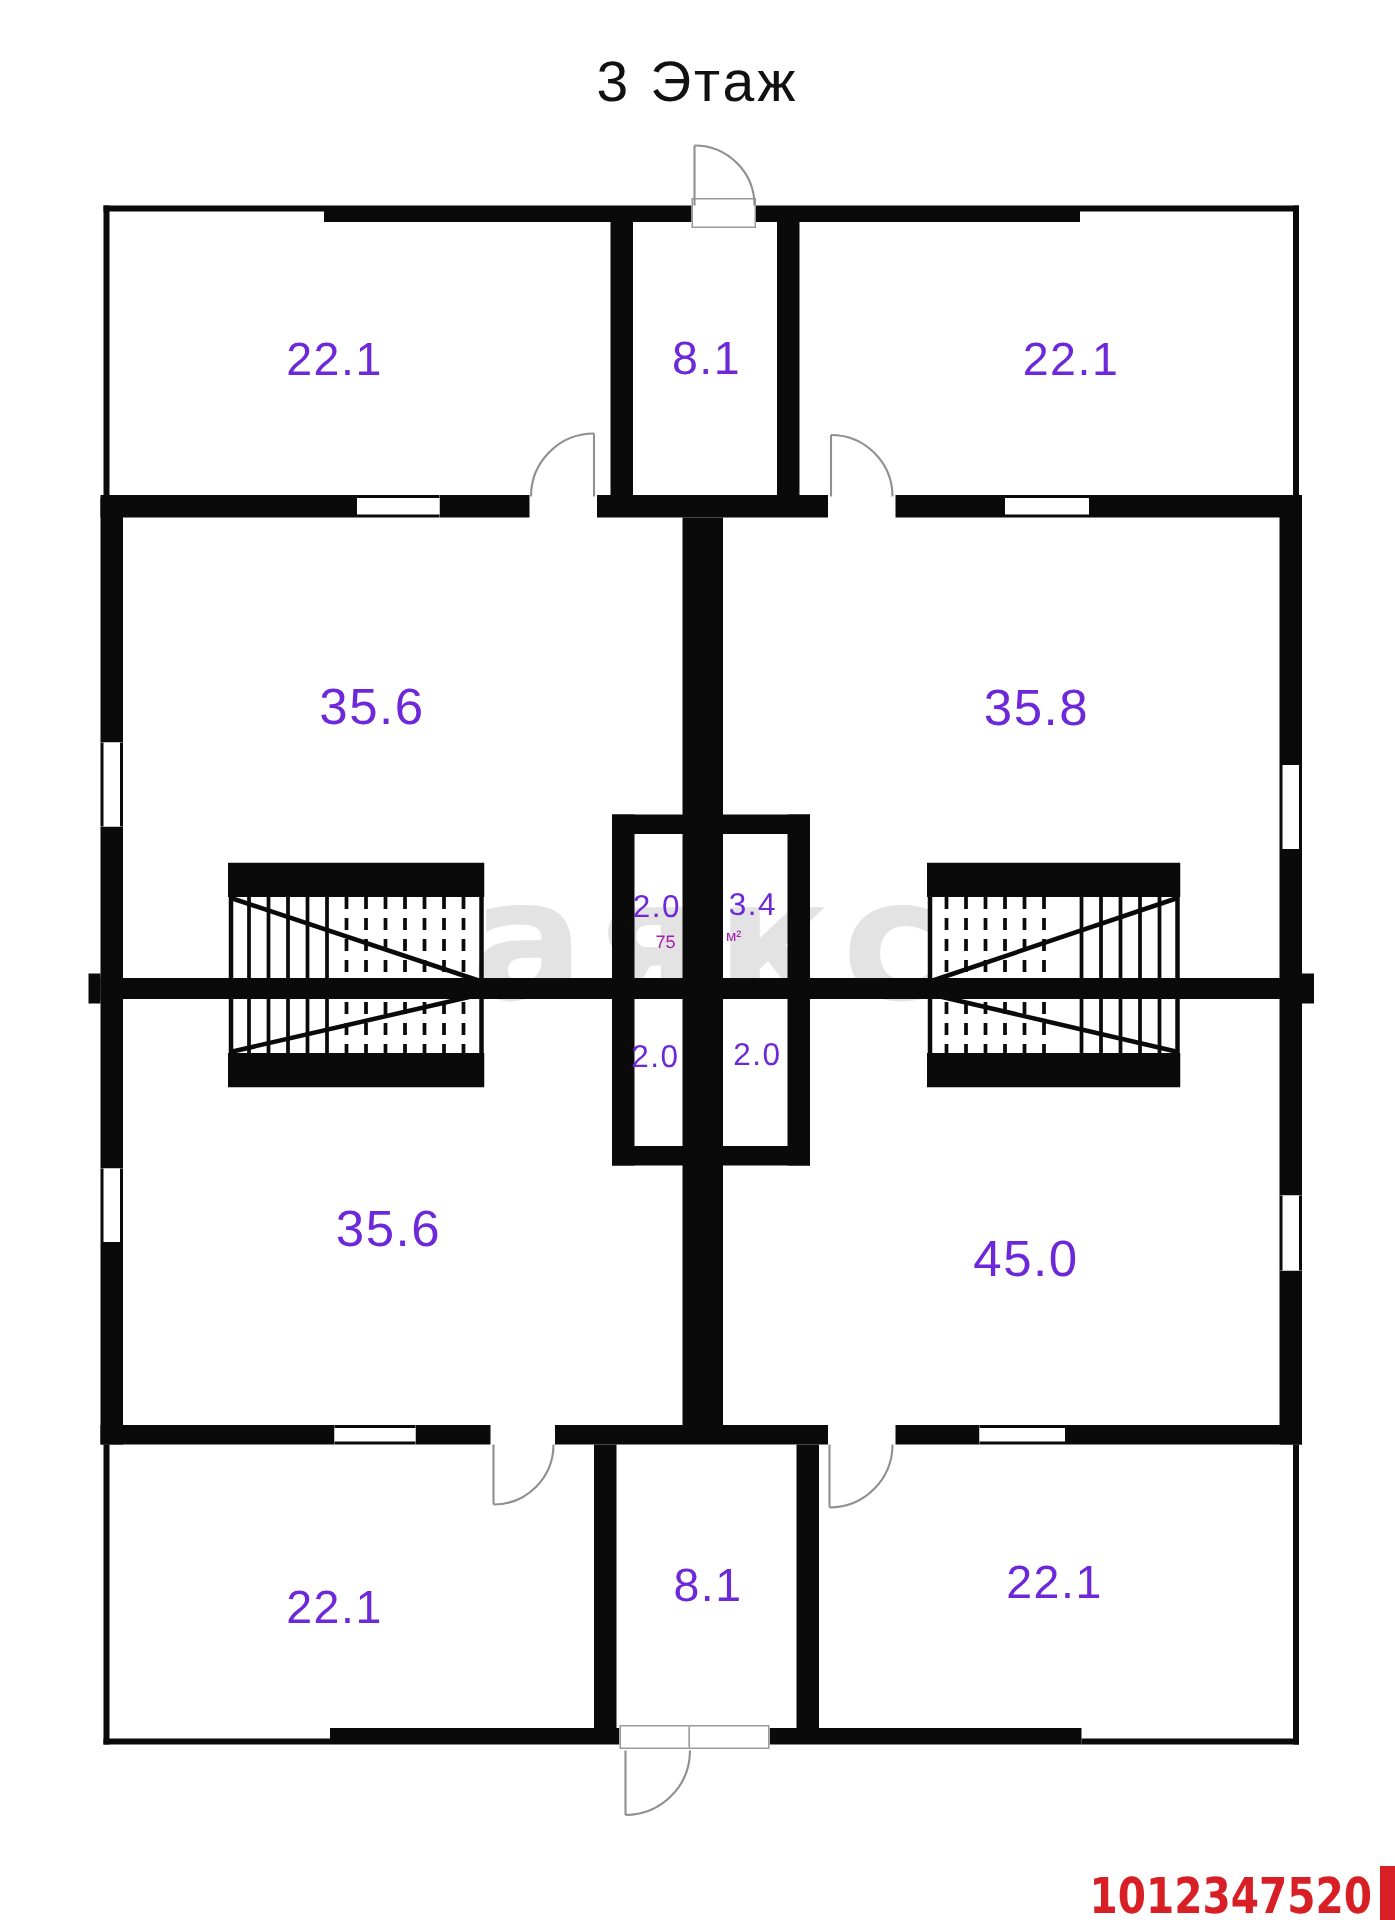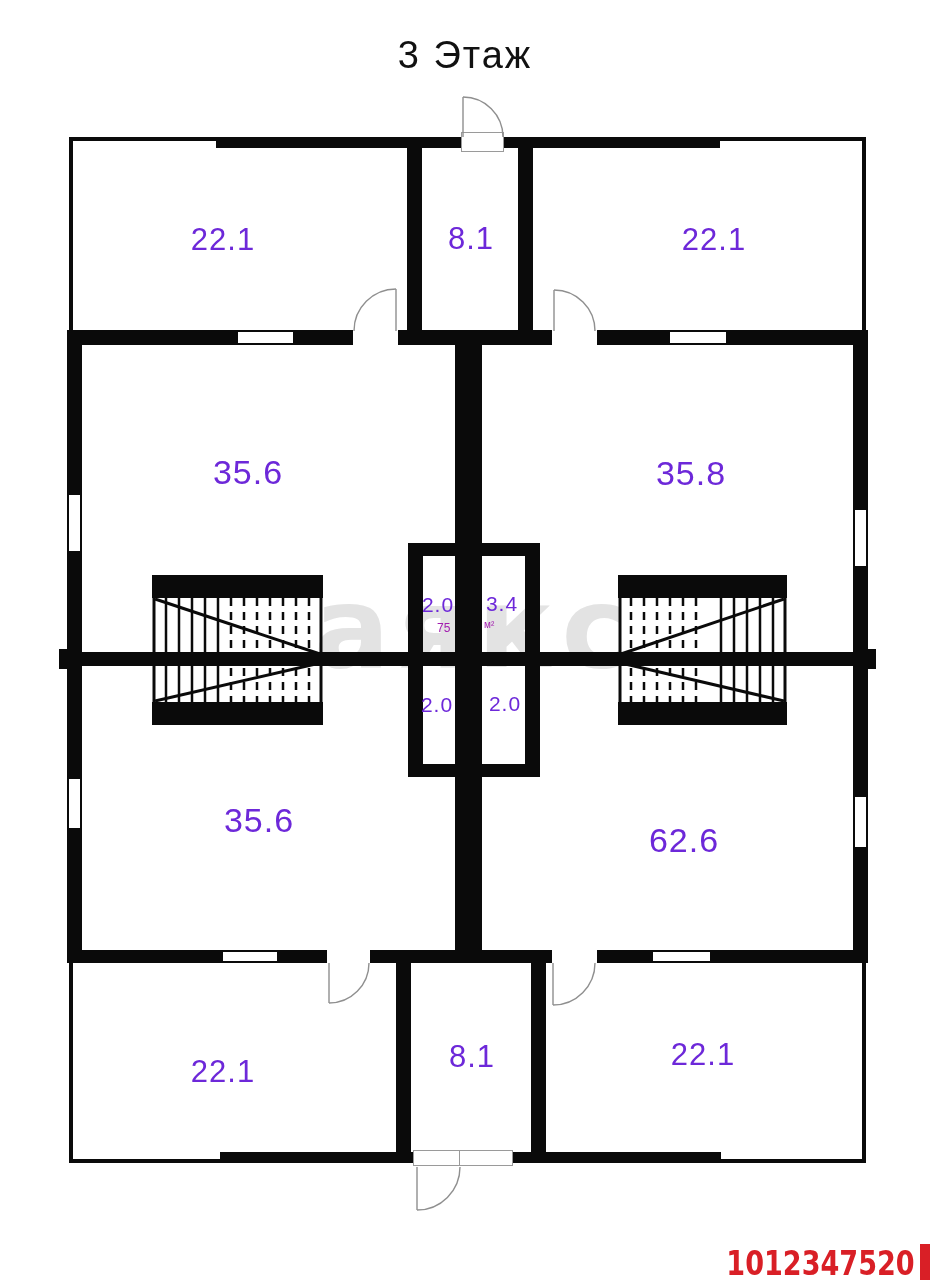--- a/index.html
+++ b/index.html
@@ -187,21 +187,21 @@
 
   <div class="rlabel big" style="left:248px;top:472px;">35.6</div>
   <div class="rlabel big" style="left:691px;top:473px;">35.8</div>
 
   <div class="rlabel small" style="left:438px;top:605px;">2.0</div>
   <div class="rlabel small" style="left:502px;top:604px;">3.4</div>
   <div class="rlabel small" style="left:437px;top:705px;">2.0</div>
   <div class="rlabel small" style="left:505px;top:704px;">2.0</div>
 
   <div class="rlabel big" style="left:259px;top:820px;">35.6</div>
-  <div class="rlabel big" style="left:684px;top:840px;">62.6</div>
+  <div class="rlabel big" style="left:684px;top:840px;">45.0</div>
 
   <div class="rlabel" style="left:223px;top:1072px;">22.1</div>
   <div class="rlabel" style="left:472px;top:1057px;">8.1</div>
   <div class="rlabel" style="left:703px;top:1055px;">22.1</div>
 
   <div class="tiny" style="left:437px;top:621px;">75</div>
   <div class="tiny" style="left:484px;top:619px;font-size:10px;">м²</div>
 
   <div class="listing-id">1012347520</div>
   <div class="red-strip"></div>

